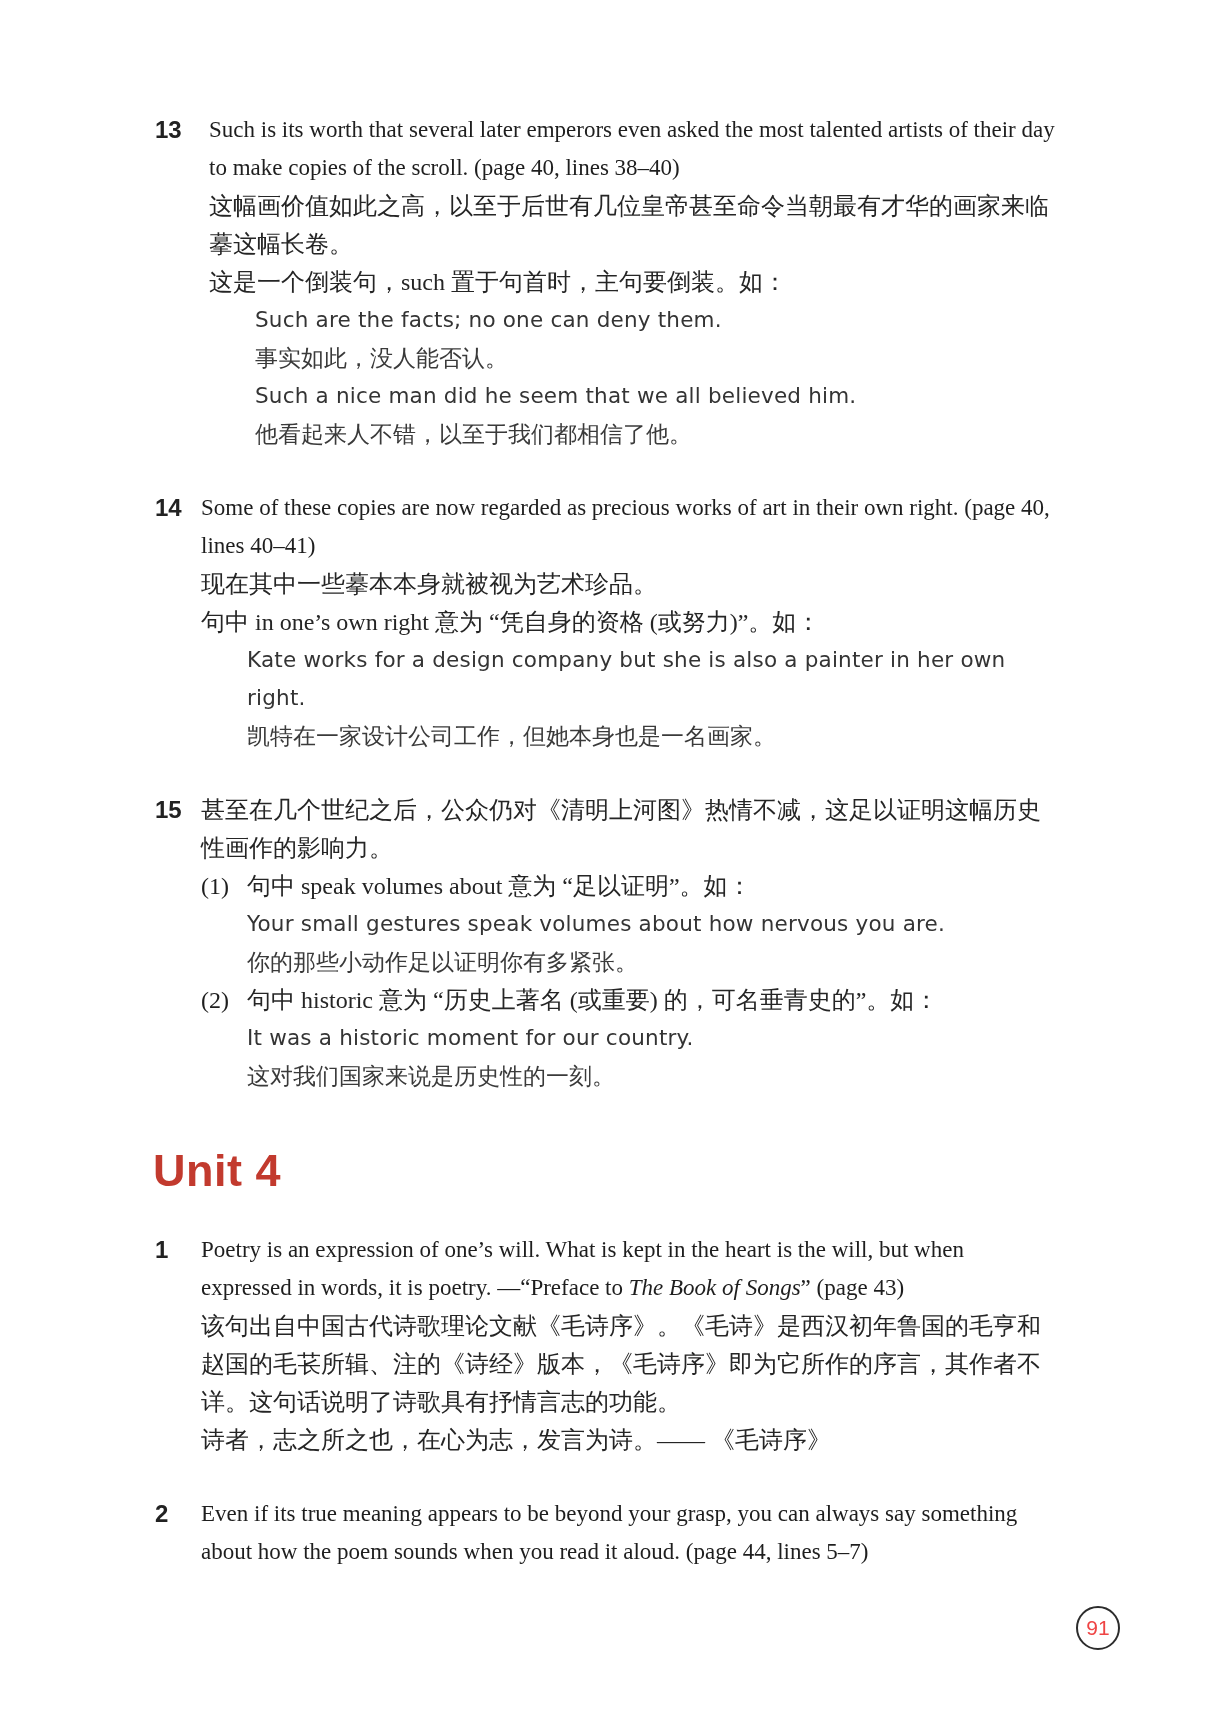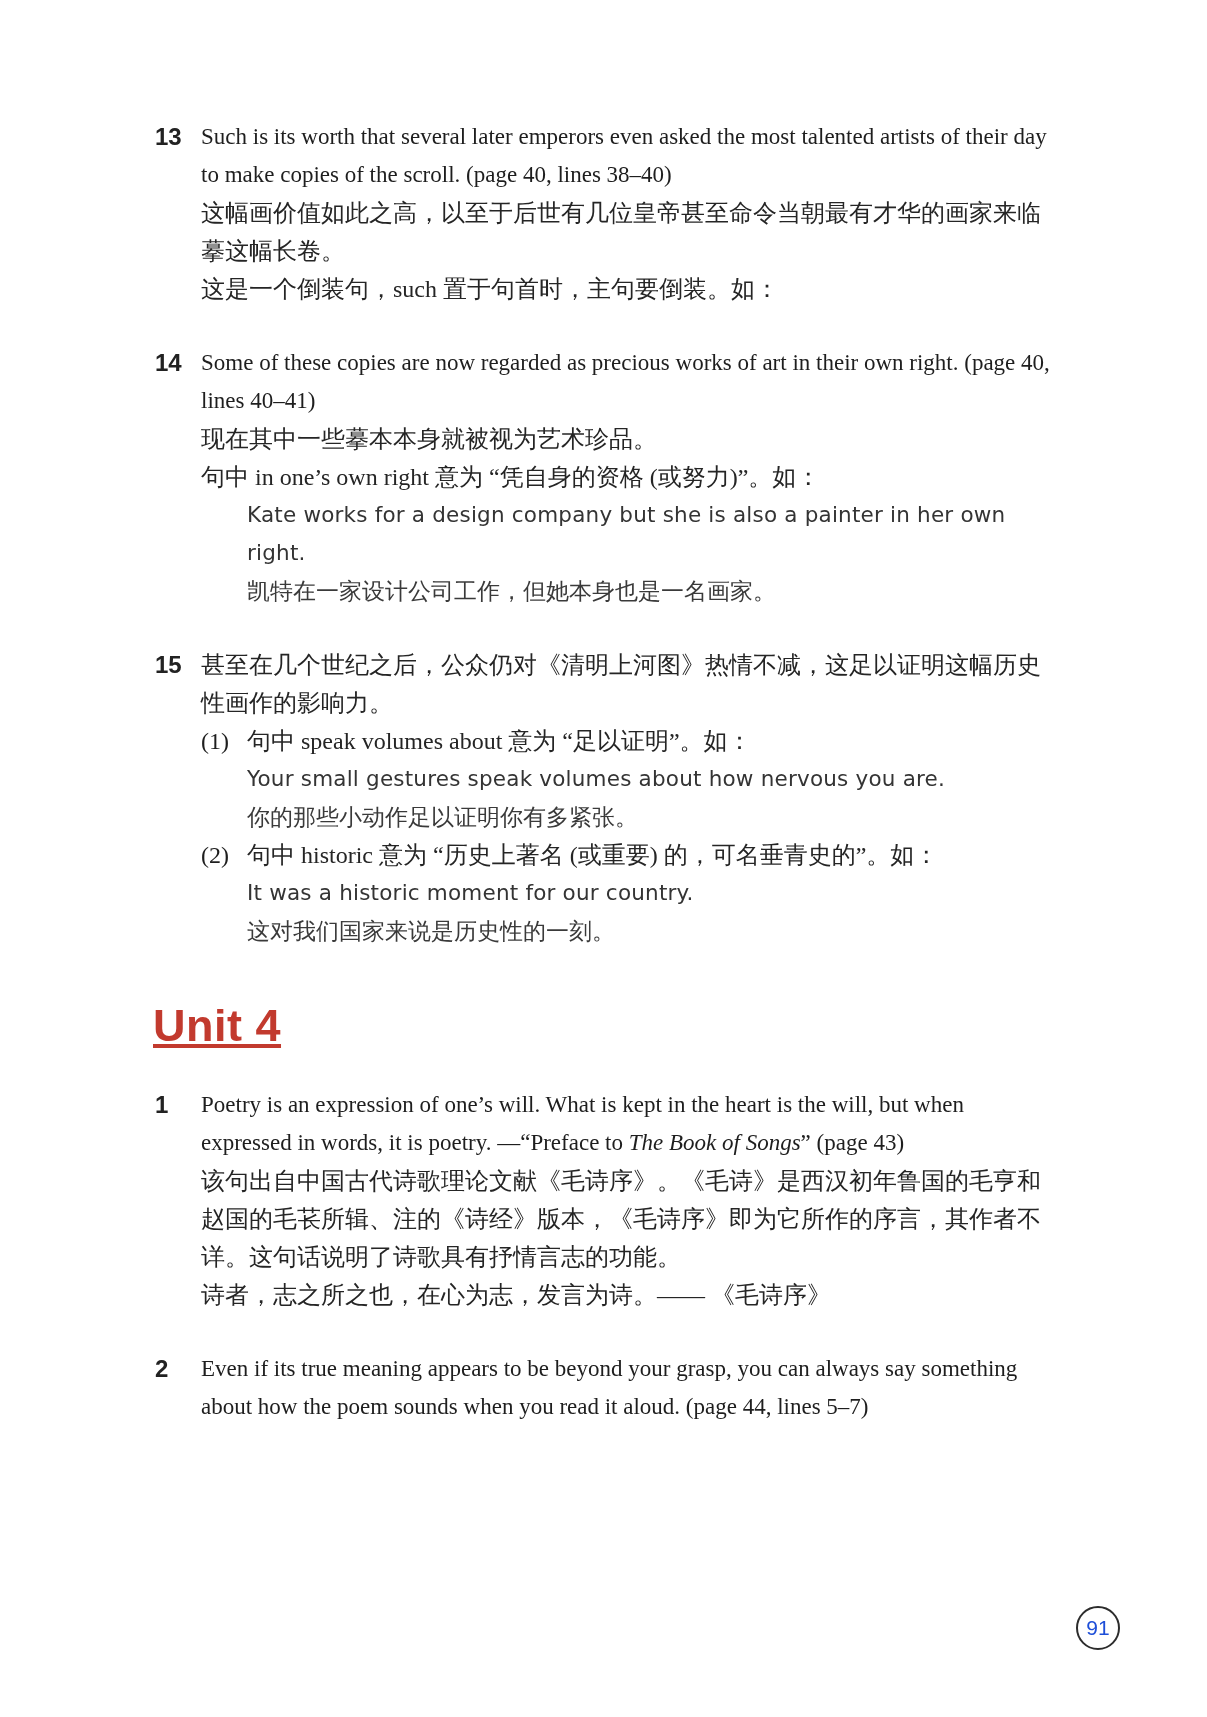--- a/index.html
+++ b/index.html
@@ -7,21 +7,21 @@
     position:relative;
     width:1207px; height:1717px;
     margin:0 auto;
     background:#ffffff;
     box-sizing:border-box;
     padding:106px 60px 0 155px;
     color:#1e1e1e;
     overflow:hidden;
   }
   .item { display:flex; margin-top:36px; }
-  .item:first-child { margin-top:12px; }
+  .item:first-child { margin-top:5px;gap:8px; }
   .num {
     width:46px; flex:0 0 46px;
     font-family:"Liberation Sans", sans-serif;
     font-weight:bold; font-size:24px; line-height:38px;
     color:#222;
   }
   .body { width:852px; max-width:852px; }
   p { margin:0; }
   .en {
     font-family:"Liberation Serif","DejaVu Serif",serif;
@@ -53,35 +53,41 @@
     font-family:"Liberation Sans","DejaVu Sans",sans-serif;
     font-weight:bold; font-size:45px; line-height:48px;
     letter-spacing:0.5px;
   }
   .page-badge {
     position:absolute; left:1076px; top:1606px;
     width:44px; height:44px;
     border:2px solid #2c2c2c; border-radius:50%;
     display:flex; align-items:center; justify-content:center;
     font-family:"Liberation Sans",sans-serif;
-    font-size:21px; color:#1d4ed8;
+    font-size:21px; color:#ef4444;
     box-sizing:border-box;
   }
 </style>
 </head>
 <body>
 
 <div class="page">
 
   <section class="item">
     <div class="num">13</div>
     <div class="body">
       <p class="en">Such is its worth that several later emperors even asked the most talented artists of their day to make copies of the scroll. (page 40, lines 38–40)</p>
       <p class="zh">这幅画价值如此之高，以至于后世有几位皇帝甚至命令当朝最有才华的画家来临摹这幅长卷。</p>
       <p class="zh">这是一个倒装句，such 置于句首时，主句要倒装。如：</p>
+      <div class="examples">
+        <p class="ex-en">Such are the facts; no one can deny them.</p>
+        <p class="ex-zh">事实如此，没人能否认。</p>
+        <p class="ex-en">Such a nice man did he seem that we all believed him.</p>
+        <p class="ex-zh">他看起来人不错，以至于我们都相信了他。</p>
+      </div>
     </div>
   </section>
 
   <section class="item">
     <div class="num">14</div>
     <div class="body">
       <p class="en">Some of these copies are now regarded as precious works of art in their own right. (page 40, lines 40–41)</p>
       <p class="zh">现在其中一些摹本本身就被视为艺术珍品。</p>
       <p class="zh">句中 in one’s own right 意为 “凭自身的资格 (或努力)”。如：</p>
       <div class="examples">
@@ -107,21 +113,21 @@
         <span class="sub-label">(2)</span>
         <div class="sub-body">
           <p class="zh">句中 historic 意为 “历史上著名 (或重要) 的，可名垂青史的”。如：</p>
           <p class="ex-en">It was a historic moment for our country.</p>
           <p class="ex-zh">这对我们国家来说是历史性的一刻。</p>
         </div>
       </div>
     </div>
   </section>
 
-  <h1 class="unit-heading" style="color:#c23a2e;text-decoration:underline;">Unit 4</h1>
+  <h1 class="unit-heading" style="color:#c23a2e;">Unit 4</h1>
 
   <section class="item">
     <div class="num">1</div>
     <div class="body">
       <p class="en"><span>Poetry is an expression of one’s will. What is kept in the heart is the will, but when expressed in words, it is poetry. —“Preface to </span><span class="ital">The Book of Songs</span><span>” (page 43)</span></p>
       <p class="zh">该句出自中国古代诗歌理论文献《毛诗序》。《毛诗》是西汉初年鲁国的毛亨和赵国的毛苌所辑、注的《诗经》版本，《毛诗序》即为它所作的序言，其作者不详。这句话说明了诗歌具有抒情言志的功能。</p>
       <p class="zh">诗者，志之所之也，在心为志，发言为诗。—— 《毛诗序》</p>
     </div>
   </section>
 

